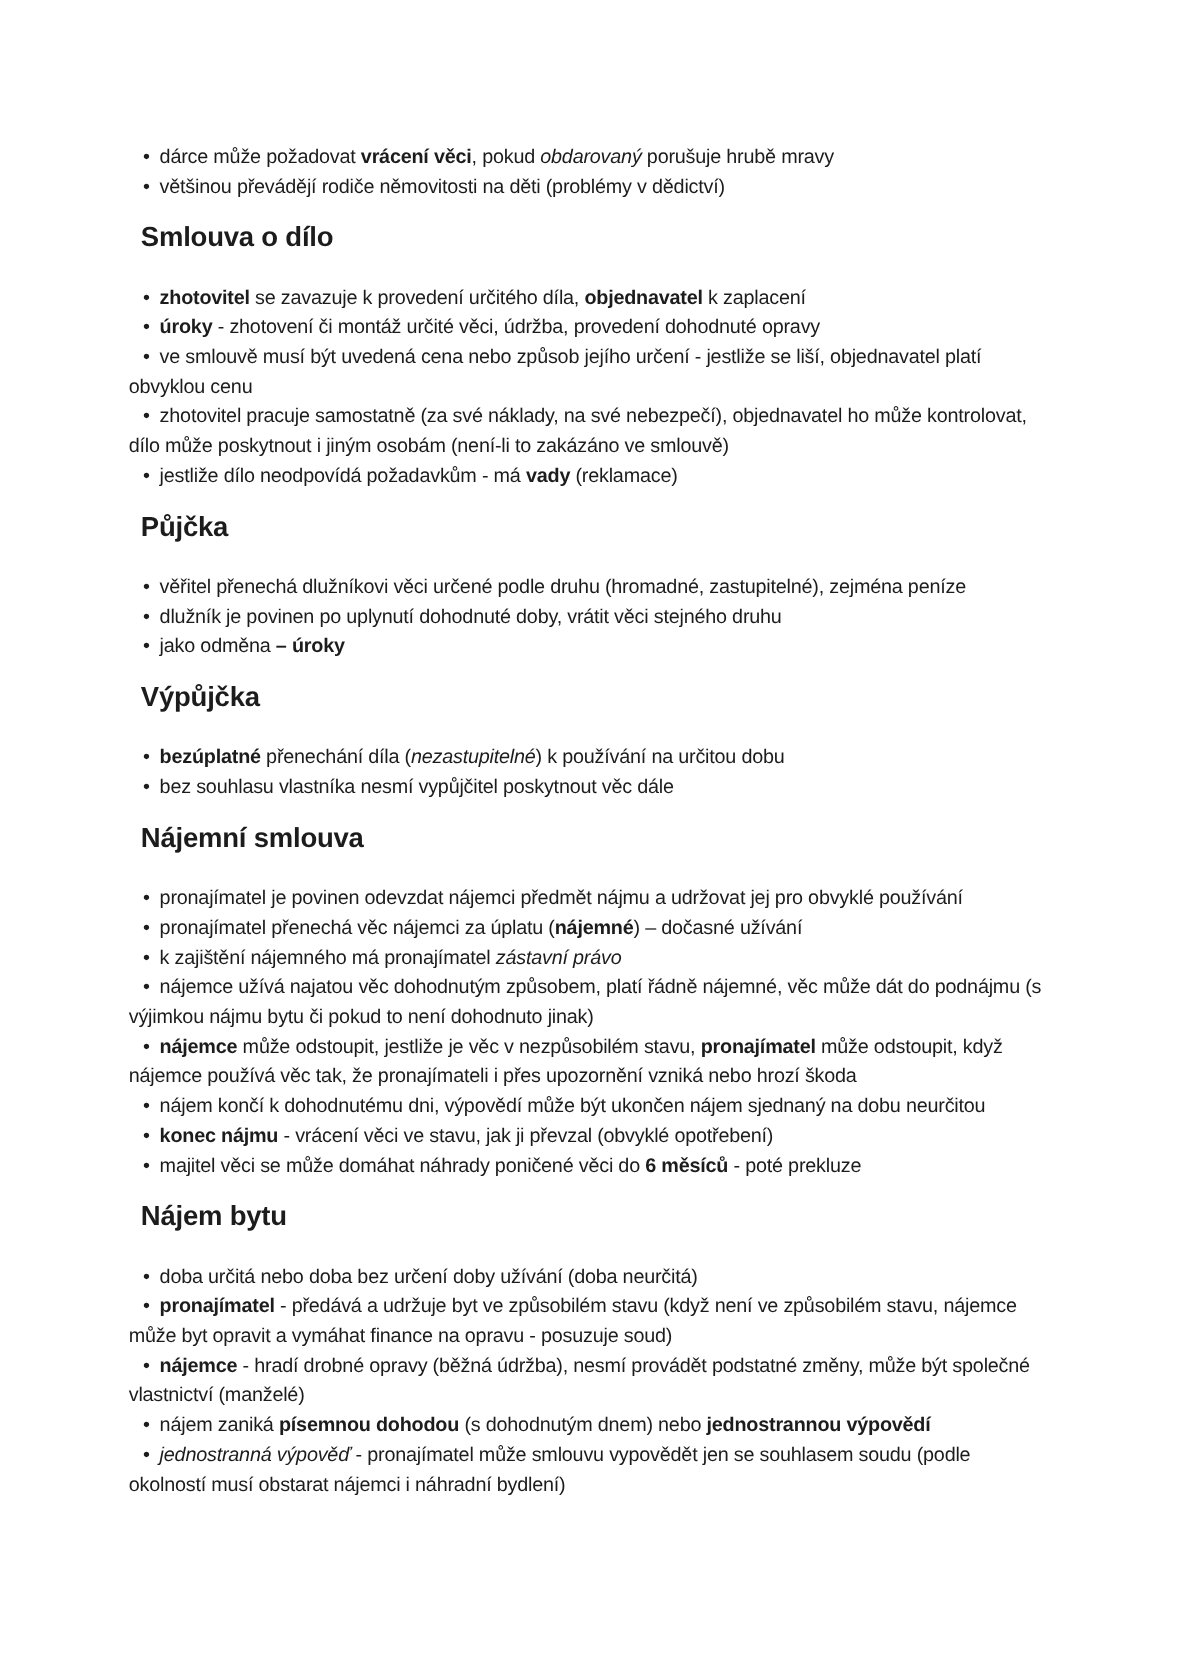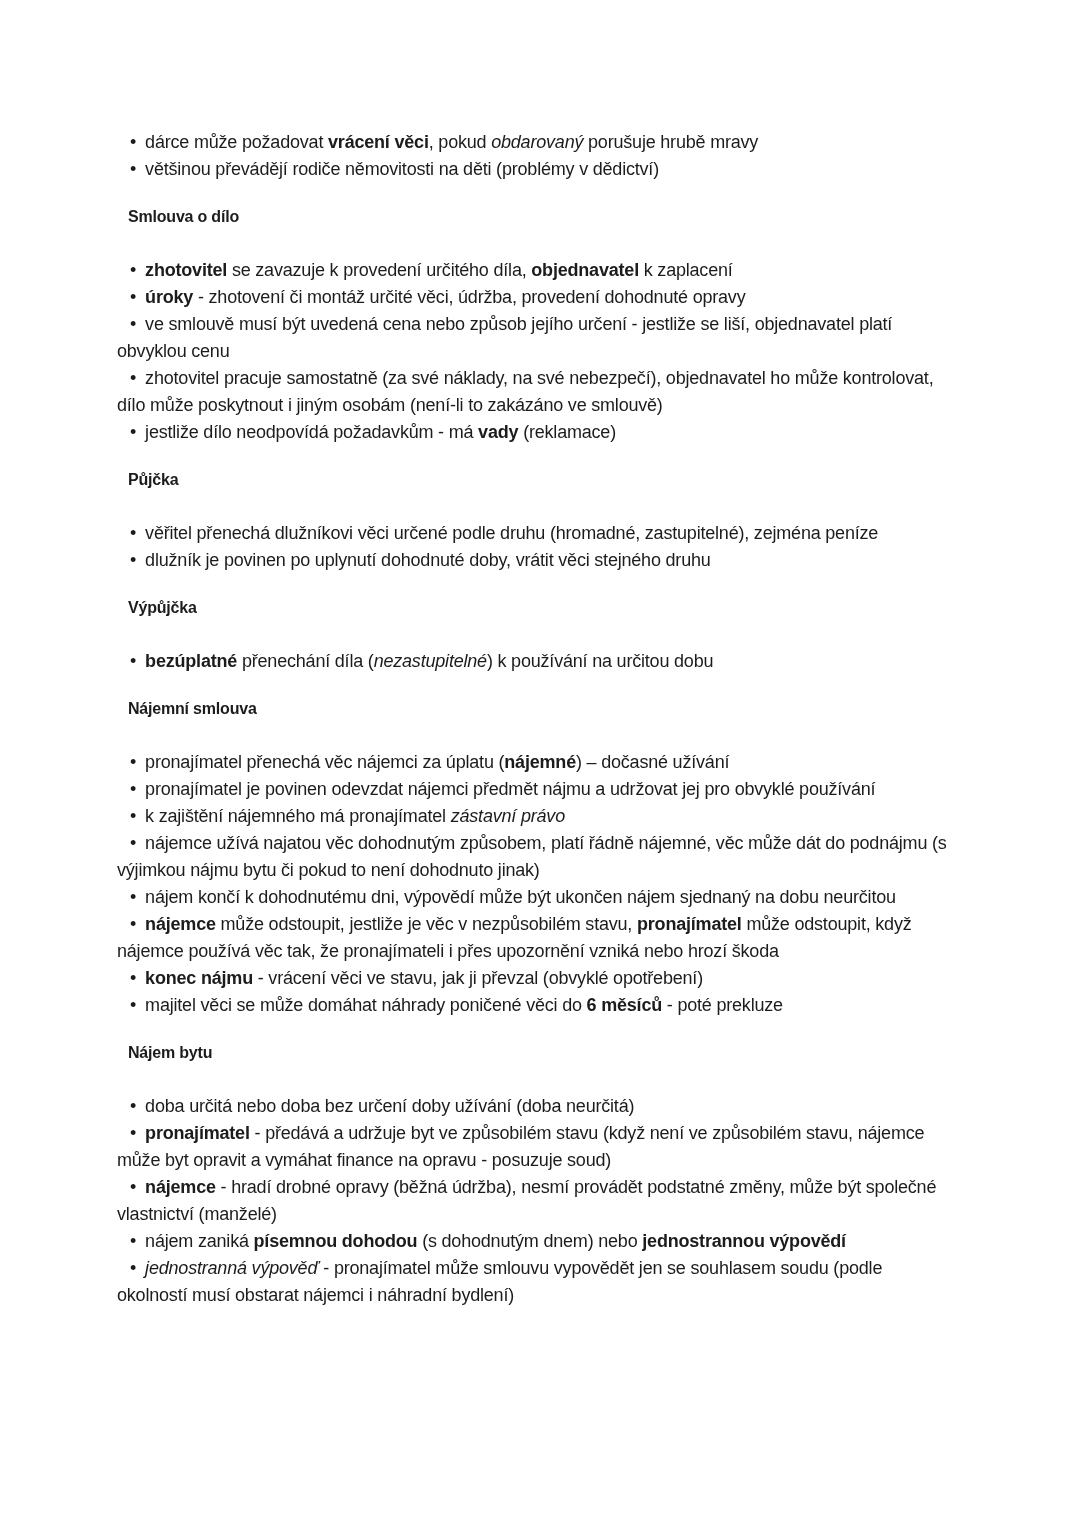--- a/index.html
+++ b/index.html
@@ -31,21 +31,21 @@
     line-height: 27px;
     letter-spacing: -0.2px;
   }
   .content p.bullet {
     margin: 0;
     padding: 0;
     text-indent: 13px;
   }
   .content h2.heading {
     margin: 19px 0 26px 11px;
-    font-size: 16px;
+    font-size: 25px;
     line-height: 29px;
     font-weight: bold;
     color: #1c1c1c;
     letter-spacing: -0.2px;
   }
   .bm {
     padding-right: 9px;
   }
   .rb { font-weight: bold; }
   .ri { font-style: italic; }
@@ -59,29 +59,31 @@
       <p class="bullet"><span class="bm">•</span><span class="">většinou převádějí rodiče němovitosti na děti (problémy v dědictví)</span></p>
       <h2 class="heading">Smlouva o dílo</h2>
       <p class="bullet"><span class="bm">•</span><span class="rb ">zhotovitel</span><span class=""> se zavazuje k provedení určitého díla, </span><span class="rb ">objednavatel</span><span class=""> k zaplacení</span></p>
       <p class="bullet"><span class="bm">•</span><span class="rb ">úroky</span><span class=""> - zhotovení či montáž určité věci, údržba, provedení dohodnuté opravy</span></p>
       <p class="bullet"><span class="bm">•</span><span class="">ve smlouvě musí být uvedená cena nebo způsob jejího určení - jestliže se liší, objednavatel platí obvyklou cenu</span></p>
       <p class="bullet"><span class="bm">•</span><span class="">zhotovitel pracuje samostatně (za své náklady, na své nebezpečí), objednavatel ho může kontrolovat, dílo může poskytnout i jiným osobám (není-li to zakázáno ve smlouvě)</span></p>
       <p class="bullet"><span class="bm">•</span><span class="">jestliže dílo neodpovídá požadavkům - má </span><span class="rb ">vady</span><span class=""> (reklamace)</span></p>
       <h2 class="heading">Půjčka</h2>
       <p class="bullet"><span class="bm">•</span><span class="">věřitel přenechá dlužníkovi věci určené podle druhu (hromadné, zastupitelné), zejména peníze</span></p>
       <p class="bullet"><span class="bm">•</span><span class="">dlužník je povinen po uplynutí dohodnuté doby, vrátit věci stejného druhu</span></p>
+      <p class="bullet"><span class="bm">•</span><span class="">jako odměna </span><span class="rb ">– úroky</span></p>
       <h2 class="heading">Výpůjčka</h2>
       <p class="bullet"><span class="bm">•</span><span class="rb ">bezúplatné</span><span class=""> přenechání díla (</span><span class="ri">nezastupitelné</span><span class="">) k používání na určitou dobu</span></p>
+      <p class="bullet"><span class="bm">•</span><span class="">bez souhlasu vlastníka nesmí vypůjčitel poskytnout věc dále</span></p>
       <h2 class="heading">Nájemní smlouva</h2>
+      <p class="bullet"><span class="bm">•</span><span class="">pronajímatel je povinen odevzdat nájemci předmět nájmu a udržovat jej pro obvyklé používání</span></p>
       <p class="bullet"><span class="bm">•</span><span class="">pronajímatel přenechá věc nájemci za úplatu (</span><span class="rb ">nájemné</span><span class="">) – dočasné užívání</span></p>
-      <p class="bullet"><span class="bm">•</span><span class="">pronajímatel je povinen odevzdat nájemci předmět nájmu a udržovat jej pro obvyklé používání</span></p>
       <p class="bullet"><span class="bm">•</span><span class="">k zajištění nájemného má pronajímatel </span><span class="ri">zástavní právo</span></p>
       <p class="bullet"><span class="bm">•</span><span class="">nájemce užívá najatou věc dohodnutým způsobem, platí řádně nájemné, věc může dát do podnájmu (s výjimkou nájmu bytu či pokud to není dohodnuto jinak)</span></p>
+      <p class="bullet"><span class="bm">•</span><span class="rb ">nájemce</span><span class=""> může odstoupit, jestliže je věc v nezpůsobilém stavu, </span><span class="rb ">pronajímatel</span><span class=""> může odstoupit, když nájemce používá věc tak, že pronajímateli i přes upozornění vzniká nebo hrozí škoda</span></p>
       <p class="bullet"><span class="bm">•</span><span class="">nájem končí k dohodnutému dni, výpovědí může být ukončen nájem sjednaný na dobu neurčitou</span></p>
-      <p class="bullet"><span class="bm">•</span><span class="rb ">nájemce</span><span class=""> může odstoupit, jestliže je věc v nezpůsobilém stavu, </span><span class="rb ">pronajímatel</span><span class=""> může odstoupit, když nájemce používá věc tak, že pronajímateli i přes upozornění vzniká nebo hrozí škoda</span></p>
       <p class="bullet"><span class="bm">•</span><span class="rb ">konec nájmu</span><span class=""> - vrácení věci ve stavu, jak ji převzal (obvyklé opotřebení)</span></p>
       <p class="bullet"><span class="bm">•</span><span class="">majitel věci se může domáhat náhrady poničené věci do </span><span class="rb ">6 měsíců</span><span class=""> - poté prekluze</span></p>
       <h2 class="heading">Nájem bytu</h2>
       <p class="bullet"><span class="bm">•</span><span class="">doba určitá nebo doba bez určení doby užívání (doba neurčitá)</span></p>
       <p class="bullet"><span class="bm">•</span><span class="rb ">pronajímatel</span><span class=""> - předává a udržuje byt ve způsobilém stavu (když není ve způsobilém stavu, nájemce může byt opravit a vymáhat finance na opravu - posuzuje soud)</span></p>
       <p class="bullet"><span class="bm">•</span><span class="rb ">nájemce</span><span class=""> - hradí drobné opravy (běžná údržba), nesmí provádět podstatné změny, může být společné vlastnictví (manželé)</span></p>
       <p class="bullet"><span class="bm">•</span><span class="">nájem zaniká </span><span class="rb ">písemnou dohodou</span><span class=""> (s dohodnutým dnem) nebo </span><span class="rb ">jednostrannou výpovědí</span></p>
       <p class="bullet"><span class="bm">•</span><span class="ri">jednostranná výpověď</span><span class=""> - pronajímatel může smlouvu vypovědět jen se souhlasem soudu (podle okolností musí obstarat nájemci i náhradní bydlení)</span></p>
     </div>
 </div>

